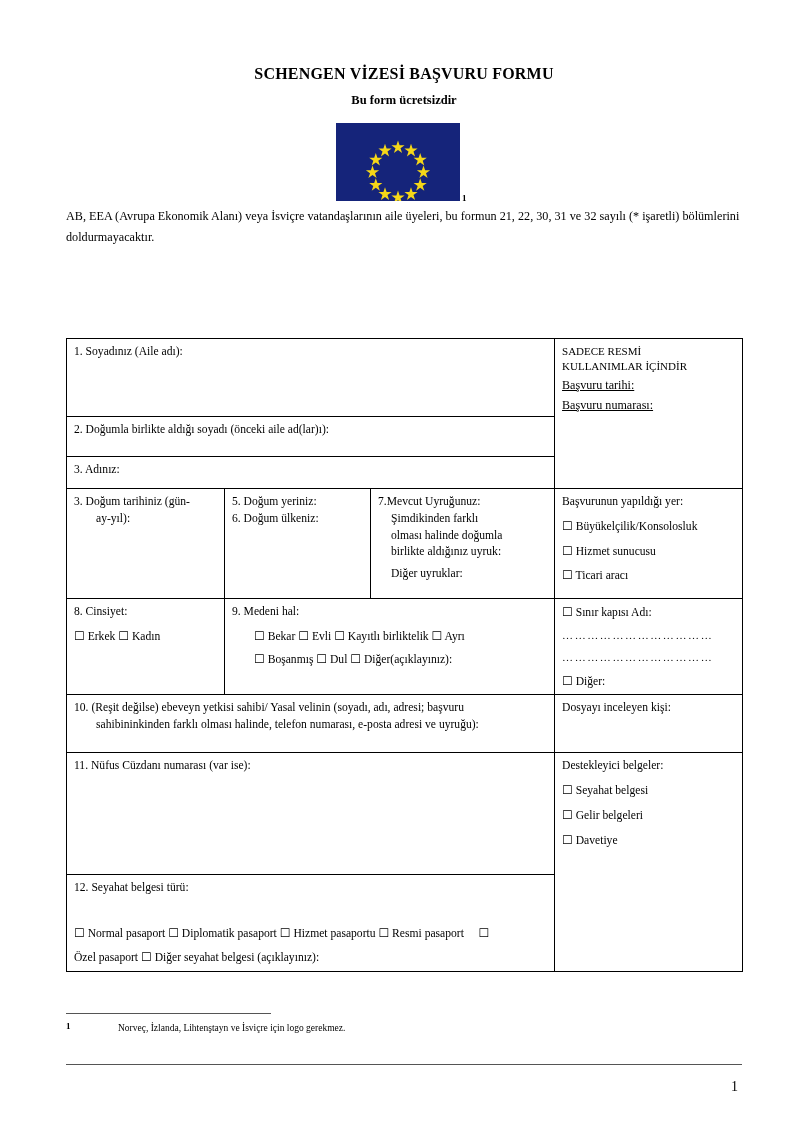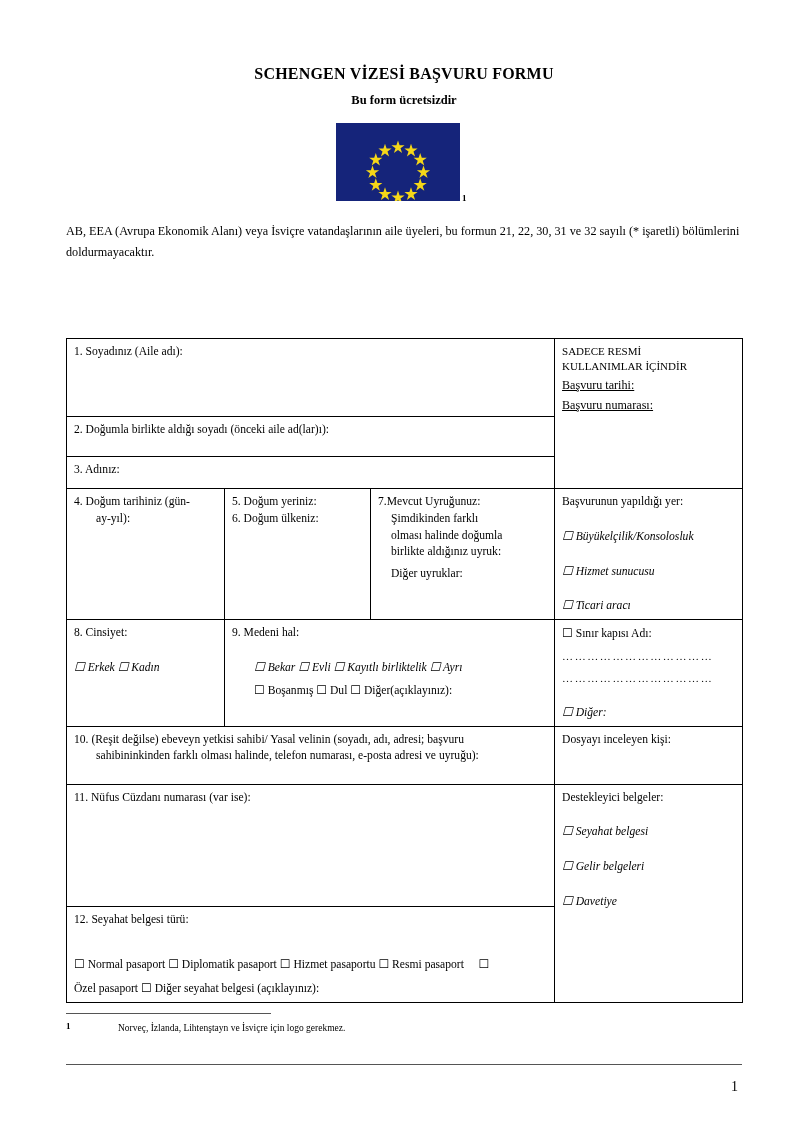--- a/index.html
+++ b/index.html
@@ -65,21 +65,21 @@
 
   
   .intro {
     position: absolute;
     left: 66px;
     width: 676px;
     font-size: 12.2px;
     line-height: 1.75;
     text-align: left;
   }
-  .intro-1 { top: 221px; }
+  .intro-1 { top: 206px; }
   .intro-2 { top: 273px; }
 
   
   .form-table {
     position: absolute;
     left: 66px; top: 338px;
     width: 676px;
     border-collapse: collapse;
     table-layout: fixed;
     font-size: 11.6px;
@@ -87,21 +87,21 @@
   .form-table td {
     border: 1px solid #000000;
     vertical-align: top;
     padding: 5px 7px 4px 7px;
     line-height: 1.45;
   }
   .indent-2 { padding-left: 22px; }
   .sub-indent { padding-left: 13px; }
 
   .cb { font-size: 12px; }
-  .chk-row { margin-top: 17px; font-style: italic; }
+  .chk-row { margin-top: 7px; }
   .chk-row-tight { margin-top: 5px; }
 
   .official-title {
     line-height: 1.35;
     font-size: 11px;
   }
   .official-line { margin-top: 3px; font-size: 12.1px; text-decoration: underline; }
 
   .dots {
     letter-spacing: 1.6px;
@@ -203,21 +203,21 @@
       </tr>
 
       <tr>
         <td colspan="3" style="height:22px">
           <span>3. Adınız:</span>
         </td>
       </tr>
 
       <tr>
         <td style="height:100px">
-          <div>4. Doğum tarihiniz (gün-</div>
+          <div>3. Doğum tarihiniz (gün-</div>
           <div class="indent-2">ay-yıl):</div>
         </td>
         <td>
           <div>5. Doğum yeriniz:</div>
           <div>6. Doğum ülkeniz:</div>
         </td>
         <td>
           <div>7.Mevcut Uyruğunuz:</div>
           <div class="sub-indent" style="">Şimdikinden farklı</div>
           <div class="sub-indent">olması halinde doğumla</div>

